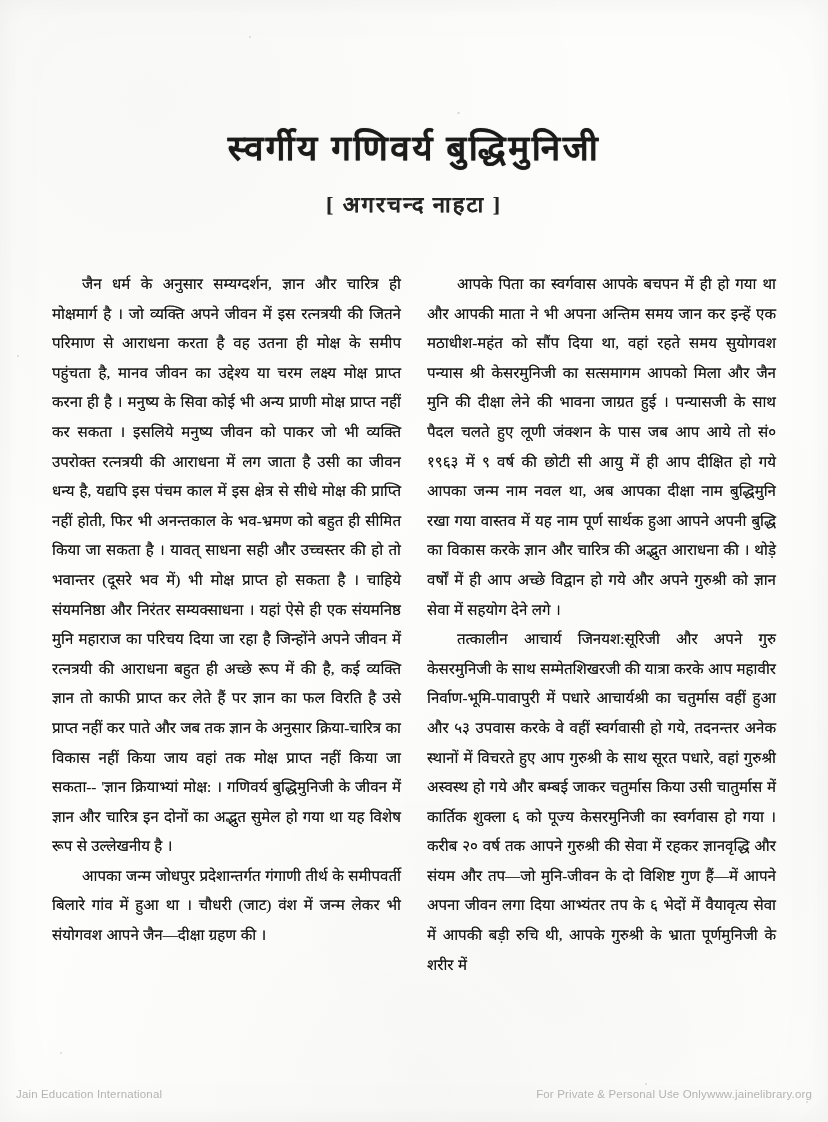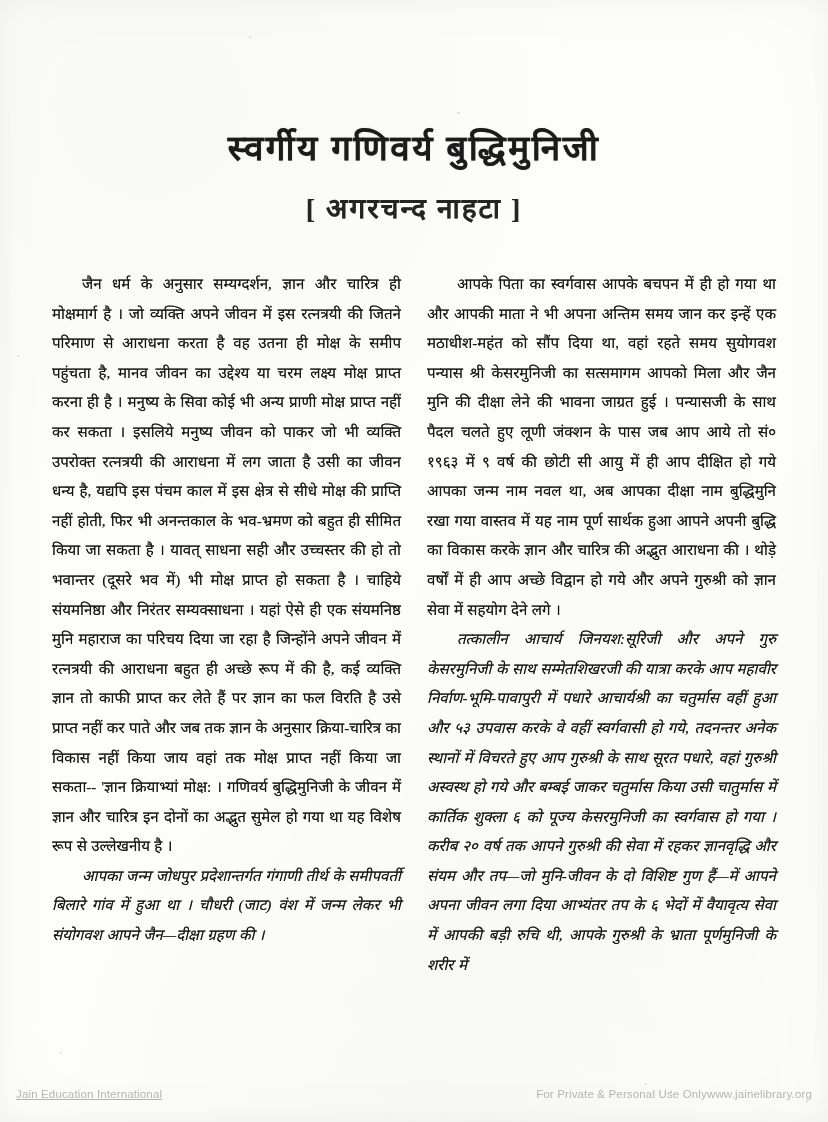--- a/index.html
+++ b/index.html
@@ -62,21 +62,21 @@
     font-weight: 700;
     color: #1b1b1b;
     letter-spacing: 2.5px;
     line-height: 1.18;
     margin: 0;
     text-shadow: 0 0 0.8px rgba(0,0,0,0.55);
   }
 
   .doc-byline {
     font-family: "Liberation Serif", "DejaVu Serif", serif;
-    font-size: 28px;
+    font-size: 22px;
     font-weight: 600;
     color: #242424;
     letter-spacing: 2px;
     margin: 19px 0 0 0;
     text-shadow: 0 0 0.6px rgba(0,0,0,0.4);
   }
 
   
   .body-area {
     position: absolute;
@@ -102,41 +102,40 @@
     text-align: justify;
     text-justify: inter-word;
     margin: 0;
     word-spacing: 0.6px;
     text-shadow: 0 0 0.55px rgba(0,0,0,0.5);
     -webkit-font-smoothing: none;
   }
 
   .para + .para {
     margin-top: 0;
-    font-style: italic;
   }
 
   .para.indent {
     text-indent: 30px;
   }
 
   
   .footer {
     position: absolute;
     left: 16px;
     right: 16px;
     bottom: 22px;
     display: flex;
     align-items: baseline;
     font-family: "Liberation Sans", "DejaVu Sans", sans-serif;
     font-size: 11.5px;
     color: #b4b4b0;
     letter-spacing: 0.15px;
   }
-  .footer-left   { flex: 0 0 auto; text-decoration: underline; }
+  .footer-left   { flex: 0 0 auto; }
   .footer-center { flex: 1 1 auto; text-align: right; }
   .footer-right  { flex: 0 0 auto; }
 </style>
 </head>
 <body>
 
 <div class="page">
 
   <div class="specks">
     <div class="speck" style="left:249px; top:36px;  width:2px; height:2px;"></div>

